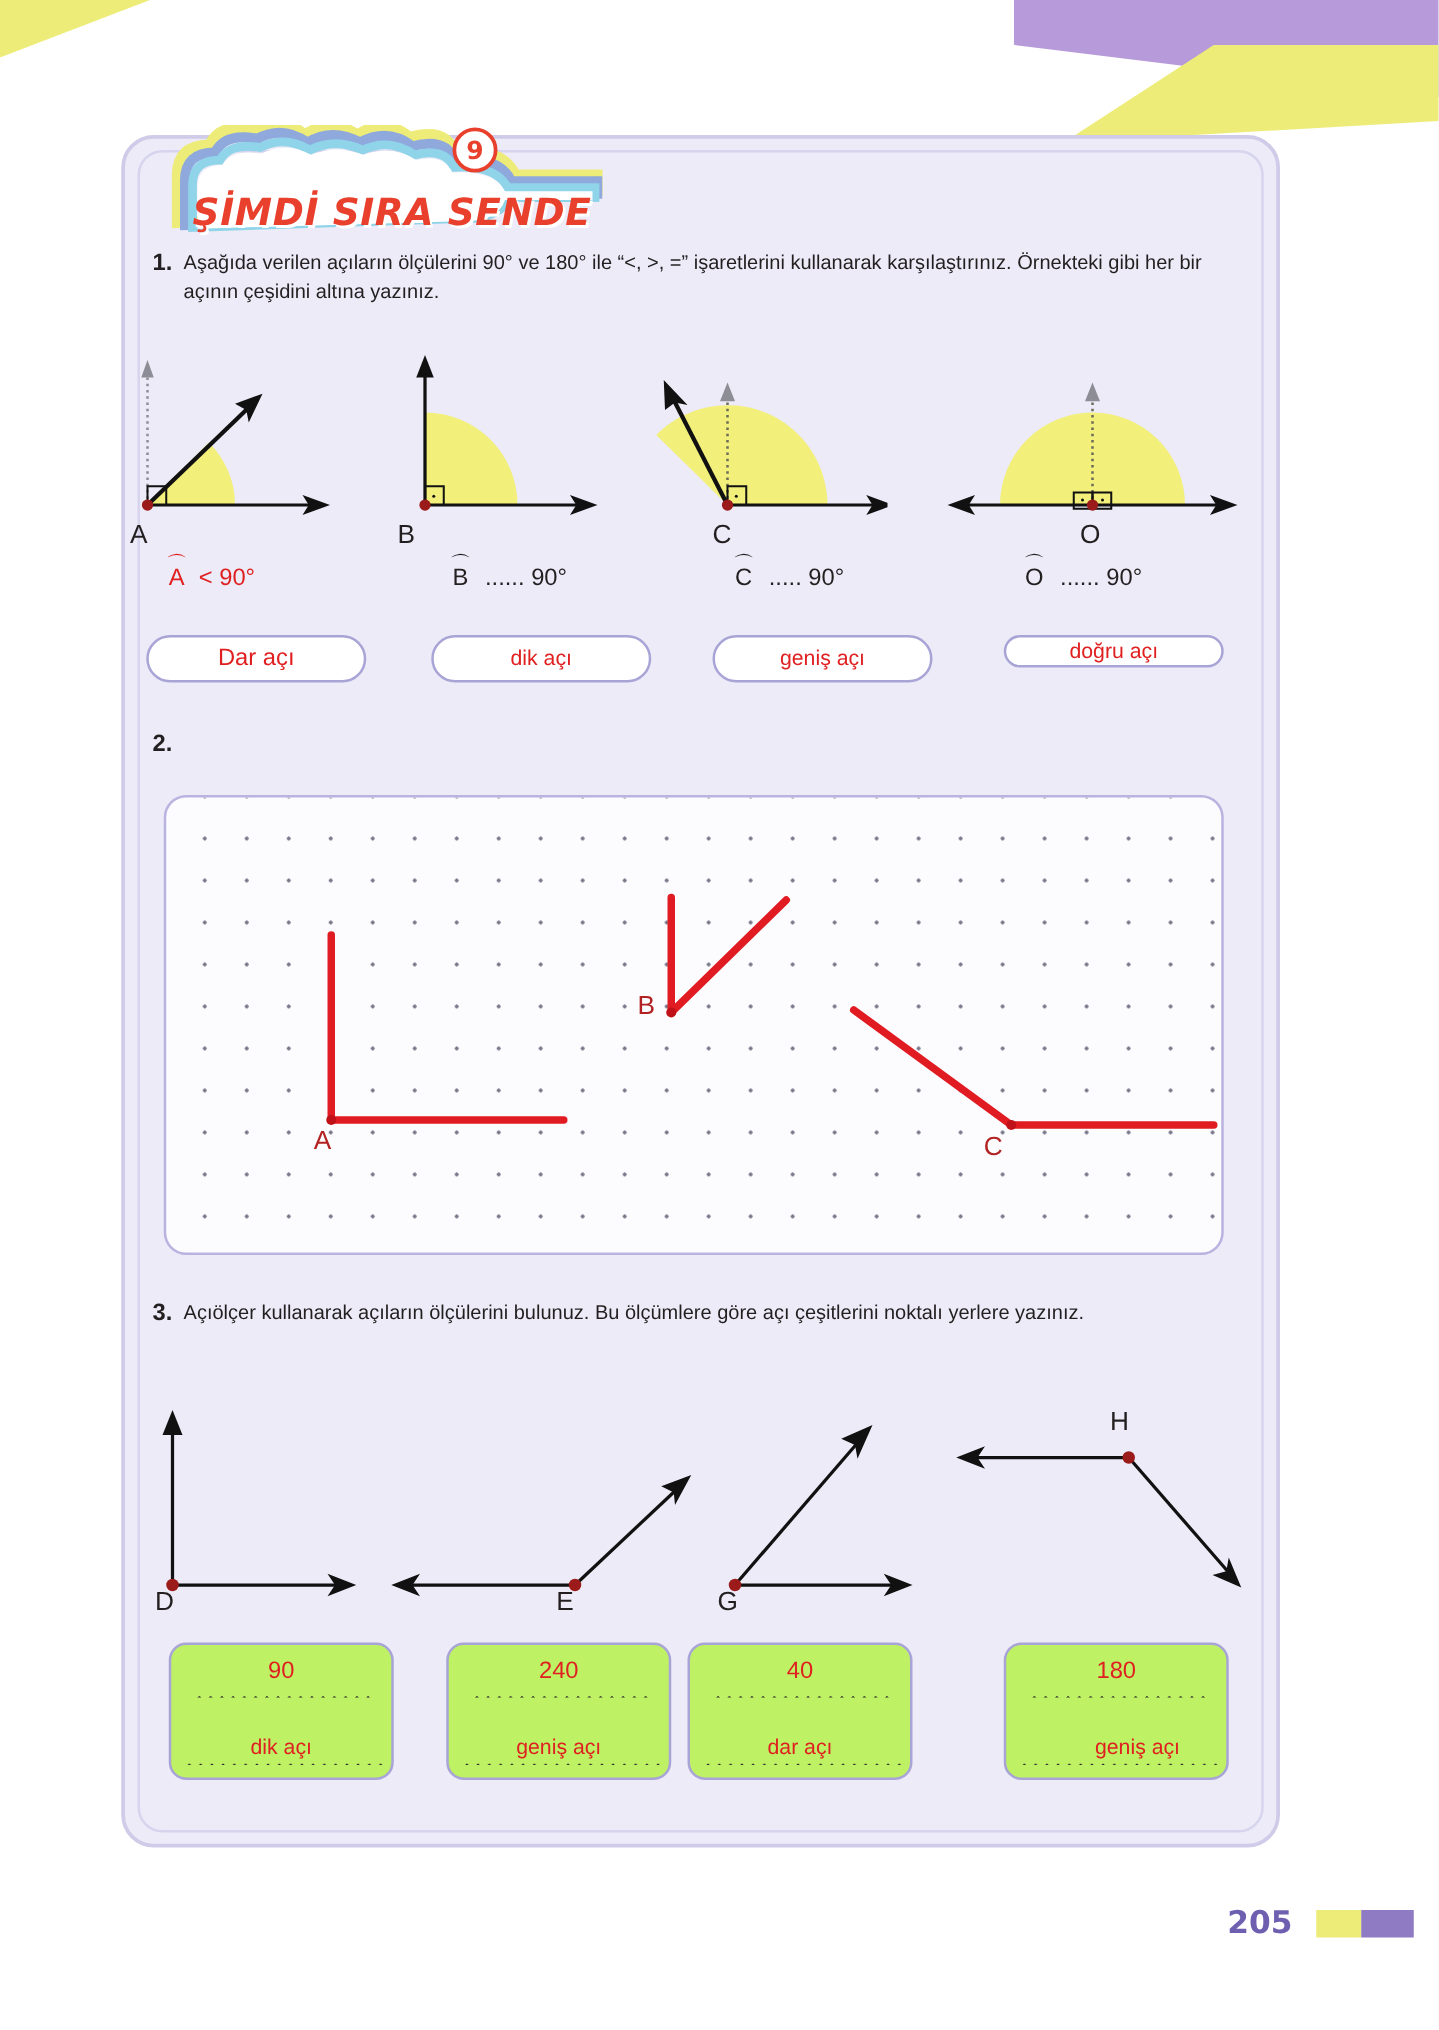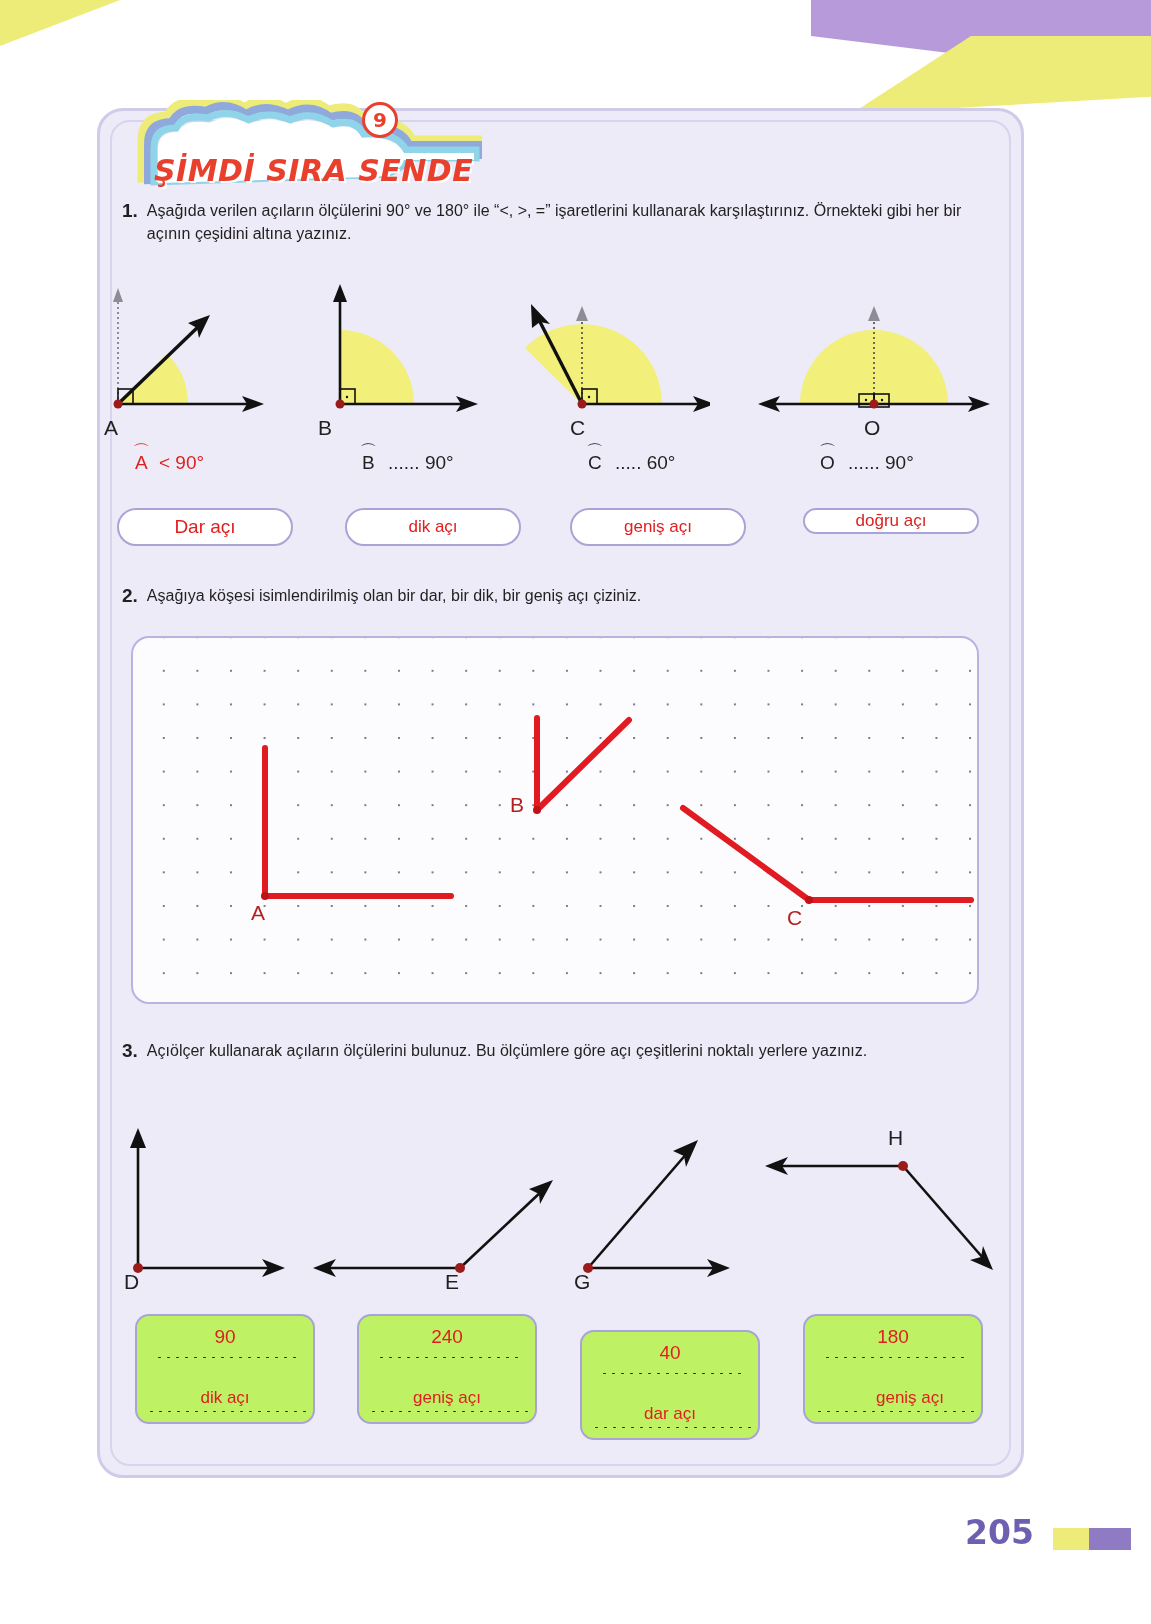--- a/index.html
+++ b/index.html
@@ -142,21 +142,21 @@
   .ansbox .dotline.bot{ bottom:10px; left:10px; width:162px; }
   .ansbox .kind{
     position:absolute; bottom:14px; left:0; width:100%;
     text-align:center; color:#e02020; font-size:17px;
   }
   .ansbox .kind.shift{ text-align:center; padding-left:34px; }
 
   
   .pagenum{
     position:absolute; right:117px; bottom:72px;
-    color:#6f5fb0; font-weight:bold; font-size:33px;
+    color:#6f5fb0; font-weight:bold; font-size:25px;
     font-family:"DejaVu Sans", sans-serif;
   }
   .pn-yellow{ position:absolute; right:62px; bottom:74px; width:36px; height:22px; background:#eeec78; }
   .pn-purple{ position:absolute; right:20px; bottom:74px; width:42px; height:22px; background:#8f7bc4; }
 </style>
 </head>
 <body>
 
 <div class="corner-yellow-left"></div>
 <div class="corner-purple"></div>
@@ -246,21 +246,21 @@
 <div class="eqline" style="left:135px; top:452px; color:#e02020;">
   <span class="sym"><span class="hat">⌒</span><span>A</span></span>
   <span style="margin-left:6px;">&lt; 90°</span>
 </div>
 <div class="eqline" style="left:362px; top:452px;">
   <span class="sym"><span class="hat">⌒</span><span>B</span></span>
   <span style="margin-left:8px;">...... 90°</span>
 </div>
 <div class="eqline" style="left:588px; top:452px;">
   <span class="sym"><span class="hat">⌒</span><span>C</span></span>
-  <span style="margin-left:8px;">..... 60°</span>
+  <span style="margin-left:8px;">..... 90°</span>
 </div>
 <div class="eqline" style="left:820px; top:452px;">
   <span class="sym"><span class="hat">⌒</span><span>O</span></span>
   <span style="margin-left:8px;">...... 90°</span>
 </div>
 
 <div class="pill big" style="left:117px; top:508px; width:176px; height:38px;">
     <span>Dar açı</span>
   </div>
 <div class="pill sm" style="left:345px; top:508px; width:176px; height:38px;">
@@ -268,21 +268,20 @@
   </div>
 <div class="pill sm" style="left:570px; top:508px; width:176px; height:38px;">
     <span>geniş açı</span>
   </div>
 <div class="pill sm" style="left:803px; top:508px; width:176px; height:26px;">
     <span>doğru açı</span>
   </div>
 
 <div class="qrow" style="left:122px; top:585px; width:870px;">
   <span class="qnum">2.</span>
-  <span class="qtext">Aşağıya köşesi isimlendirilmiş olan bir dar, bir dik, bir geniş açı çiziniz.</span>
 </div>
 
 <div class="gridcard">
   <div class="dots"></div>
   <svg width="848" height="368" viewBox="0 0 848 368" style="position:absolute; inset:0;">
 
     <line x1="132" y1="110" x2="132" y2="258" stroke="#e11b22" stroke-width="6" stroke-linecap="round"></line>
     <line x1="132" y1="258" x2="318" y2="258" stroke="#e11b22" stroke-width="6" stroke-linecap="round"></line>
     <circle cx="132" cy="258" r="4" fill="#c01118"></circle>
 
@@ -353,21 +352,21 @@
   <div class="dotline top"></div>
   <div class="kind">dik açı</div>
   <div class="dotline bot"></div>
 </div>
 <div class="ansbox" style="left:357px; top:1314px;">
   <div class="val">240</div>
   <div class="dotline top"></div>
   <div class="kind">geniş açı</div>
   <div class="dotline bot"></div>
 </div>
-<div class="ansbox" style="left:580px; top:1314px;margin-top:16px;">
+<div class="ansbox" style="left:550px; top:1314px;">
   <div class="val">40</div>
   <div class="dotline top"></div>
   <div class="kind">dar açı</div>
   <div class="dotline bot"></div>
 </div>
 <div class="ansbox" style="left:803px; top:1314px;">
   <div class="val">180</div>
   <div class="dotline top"></div>
   <div class="kind shift">geniş açı</div>
   <div class="dotline bot"></div>

